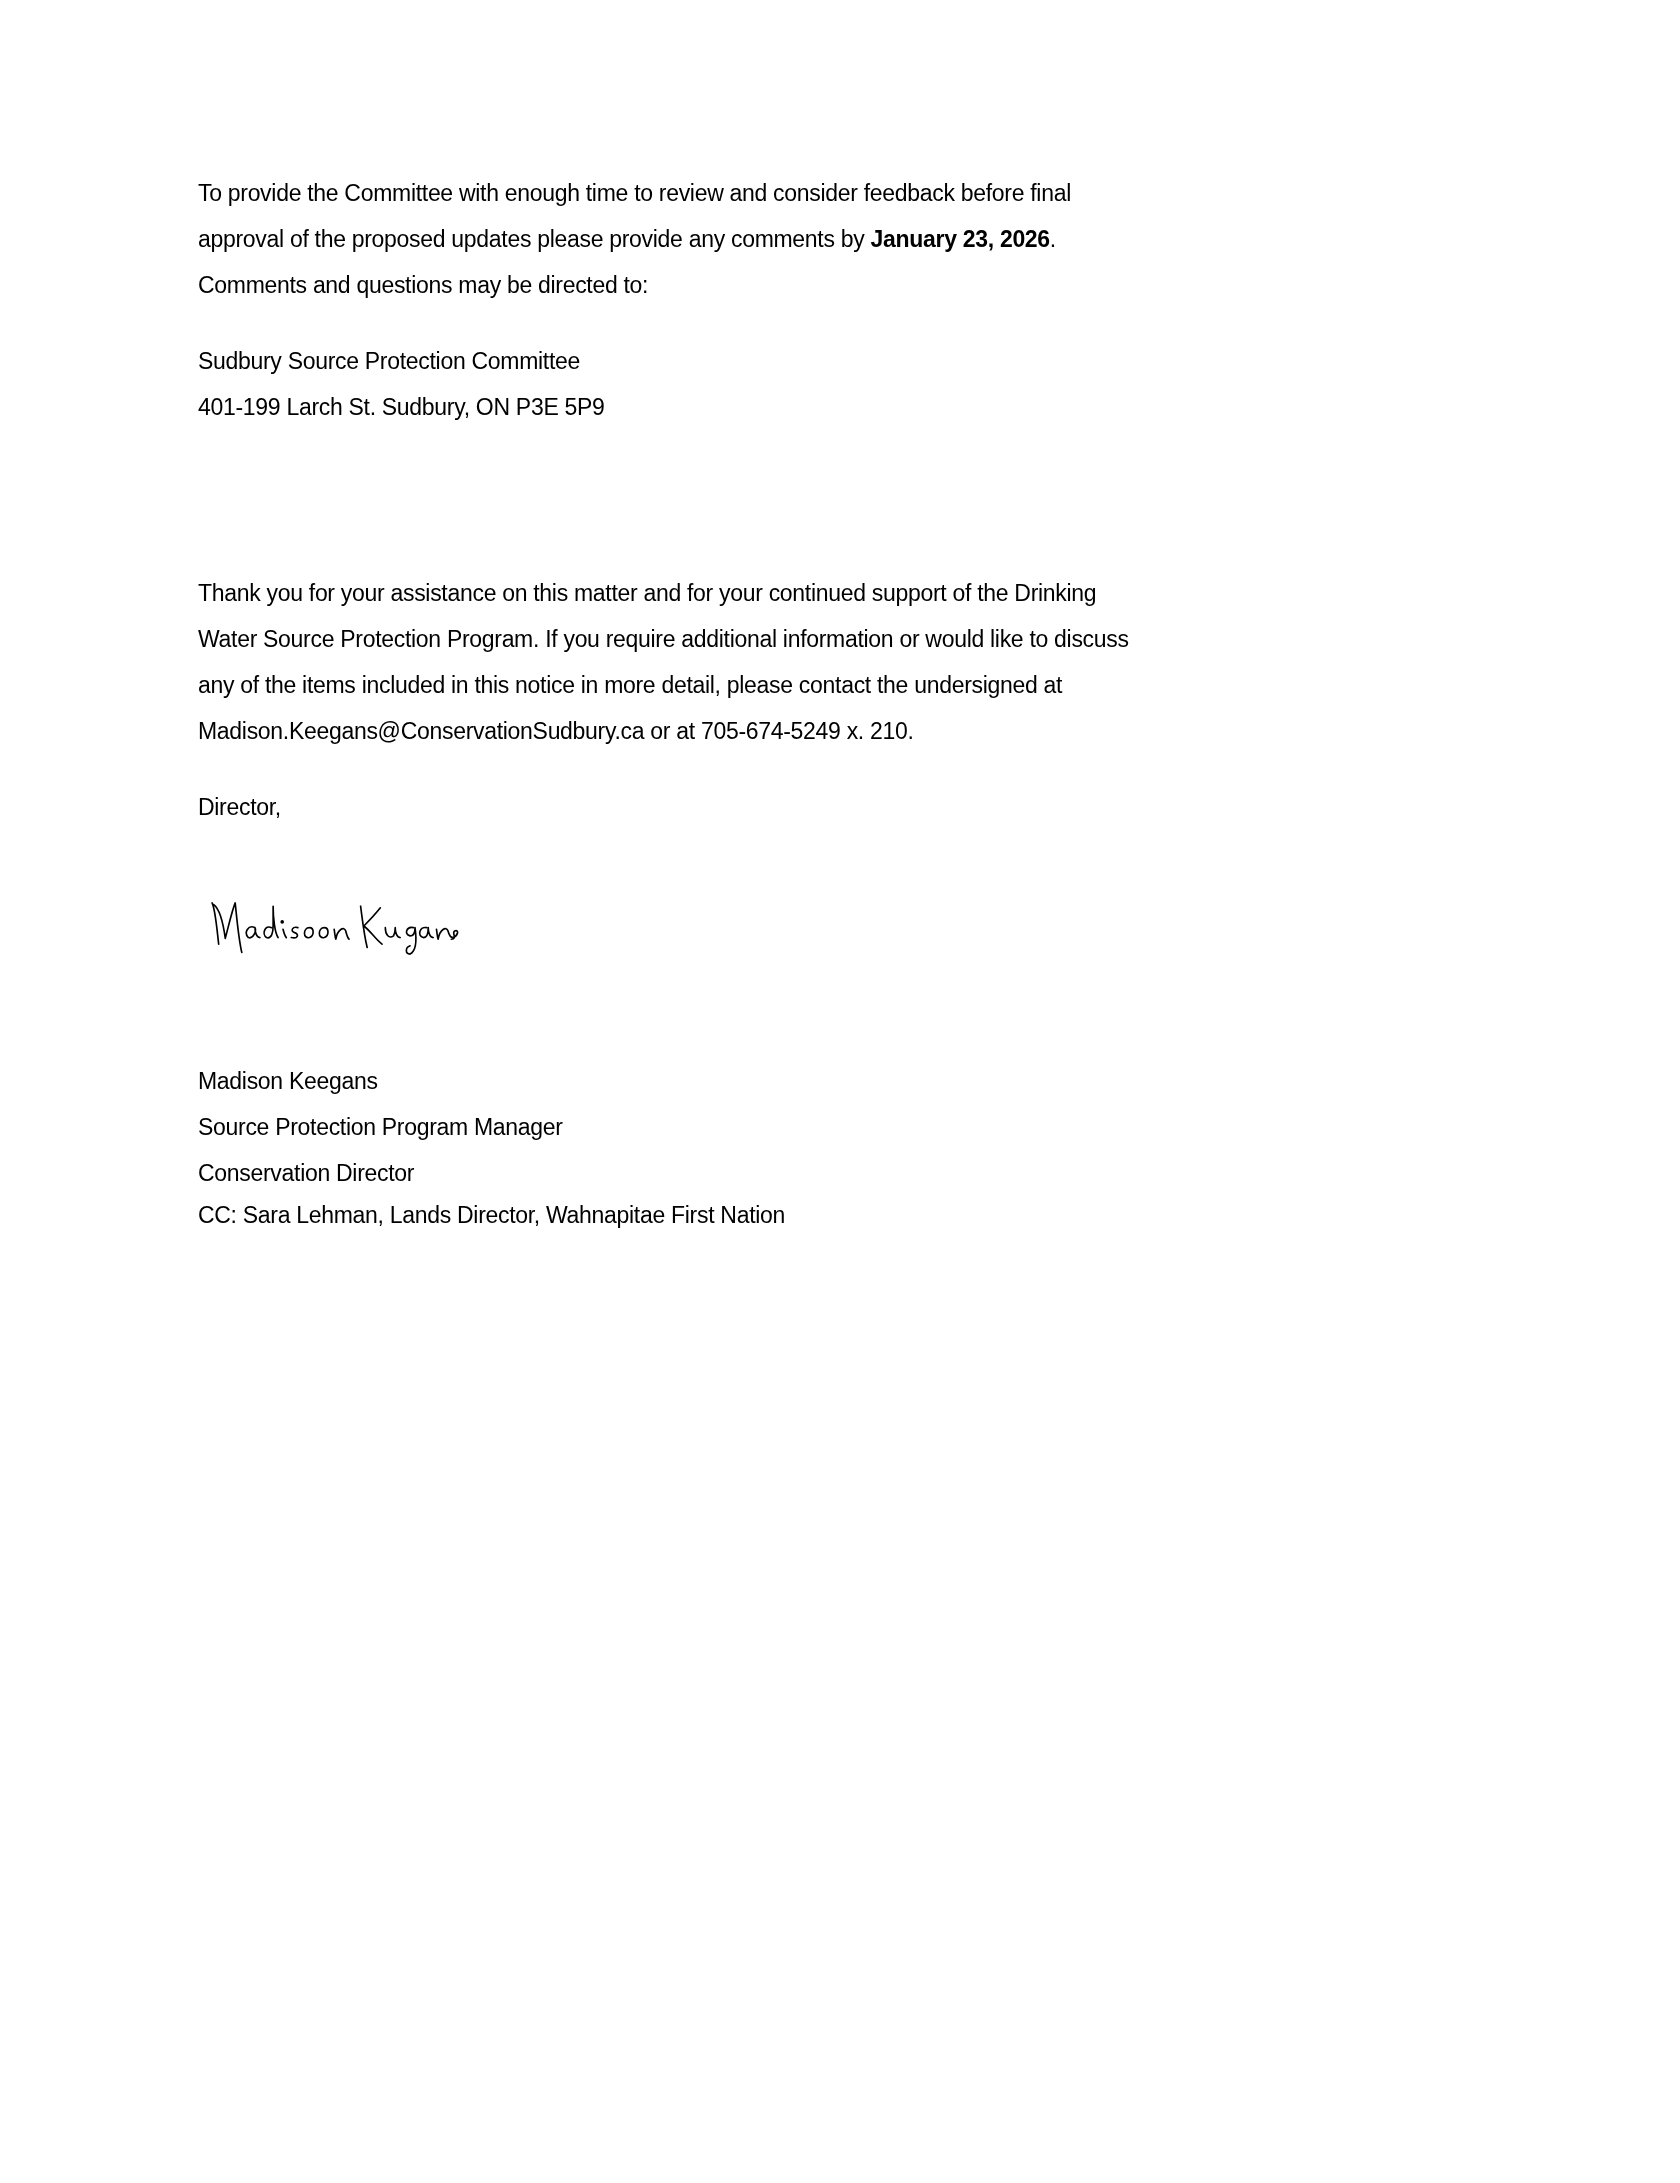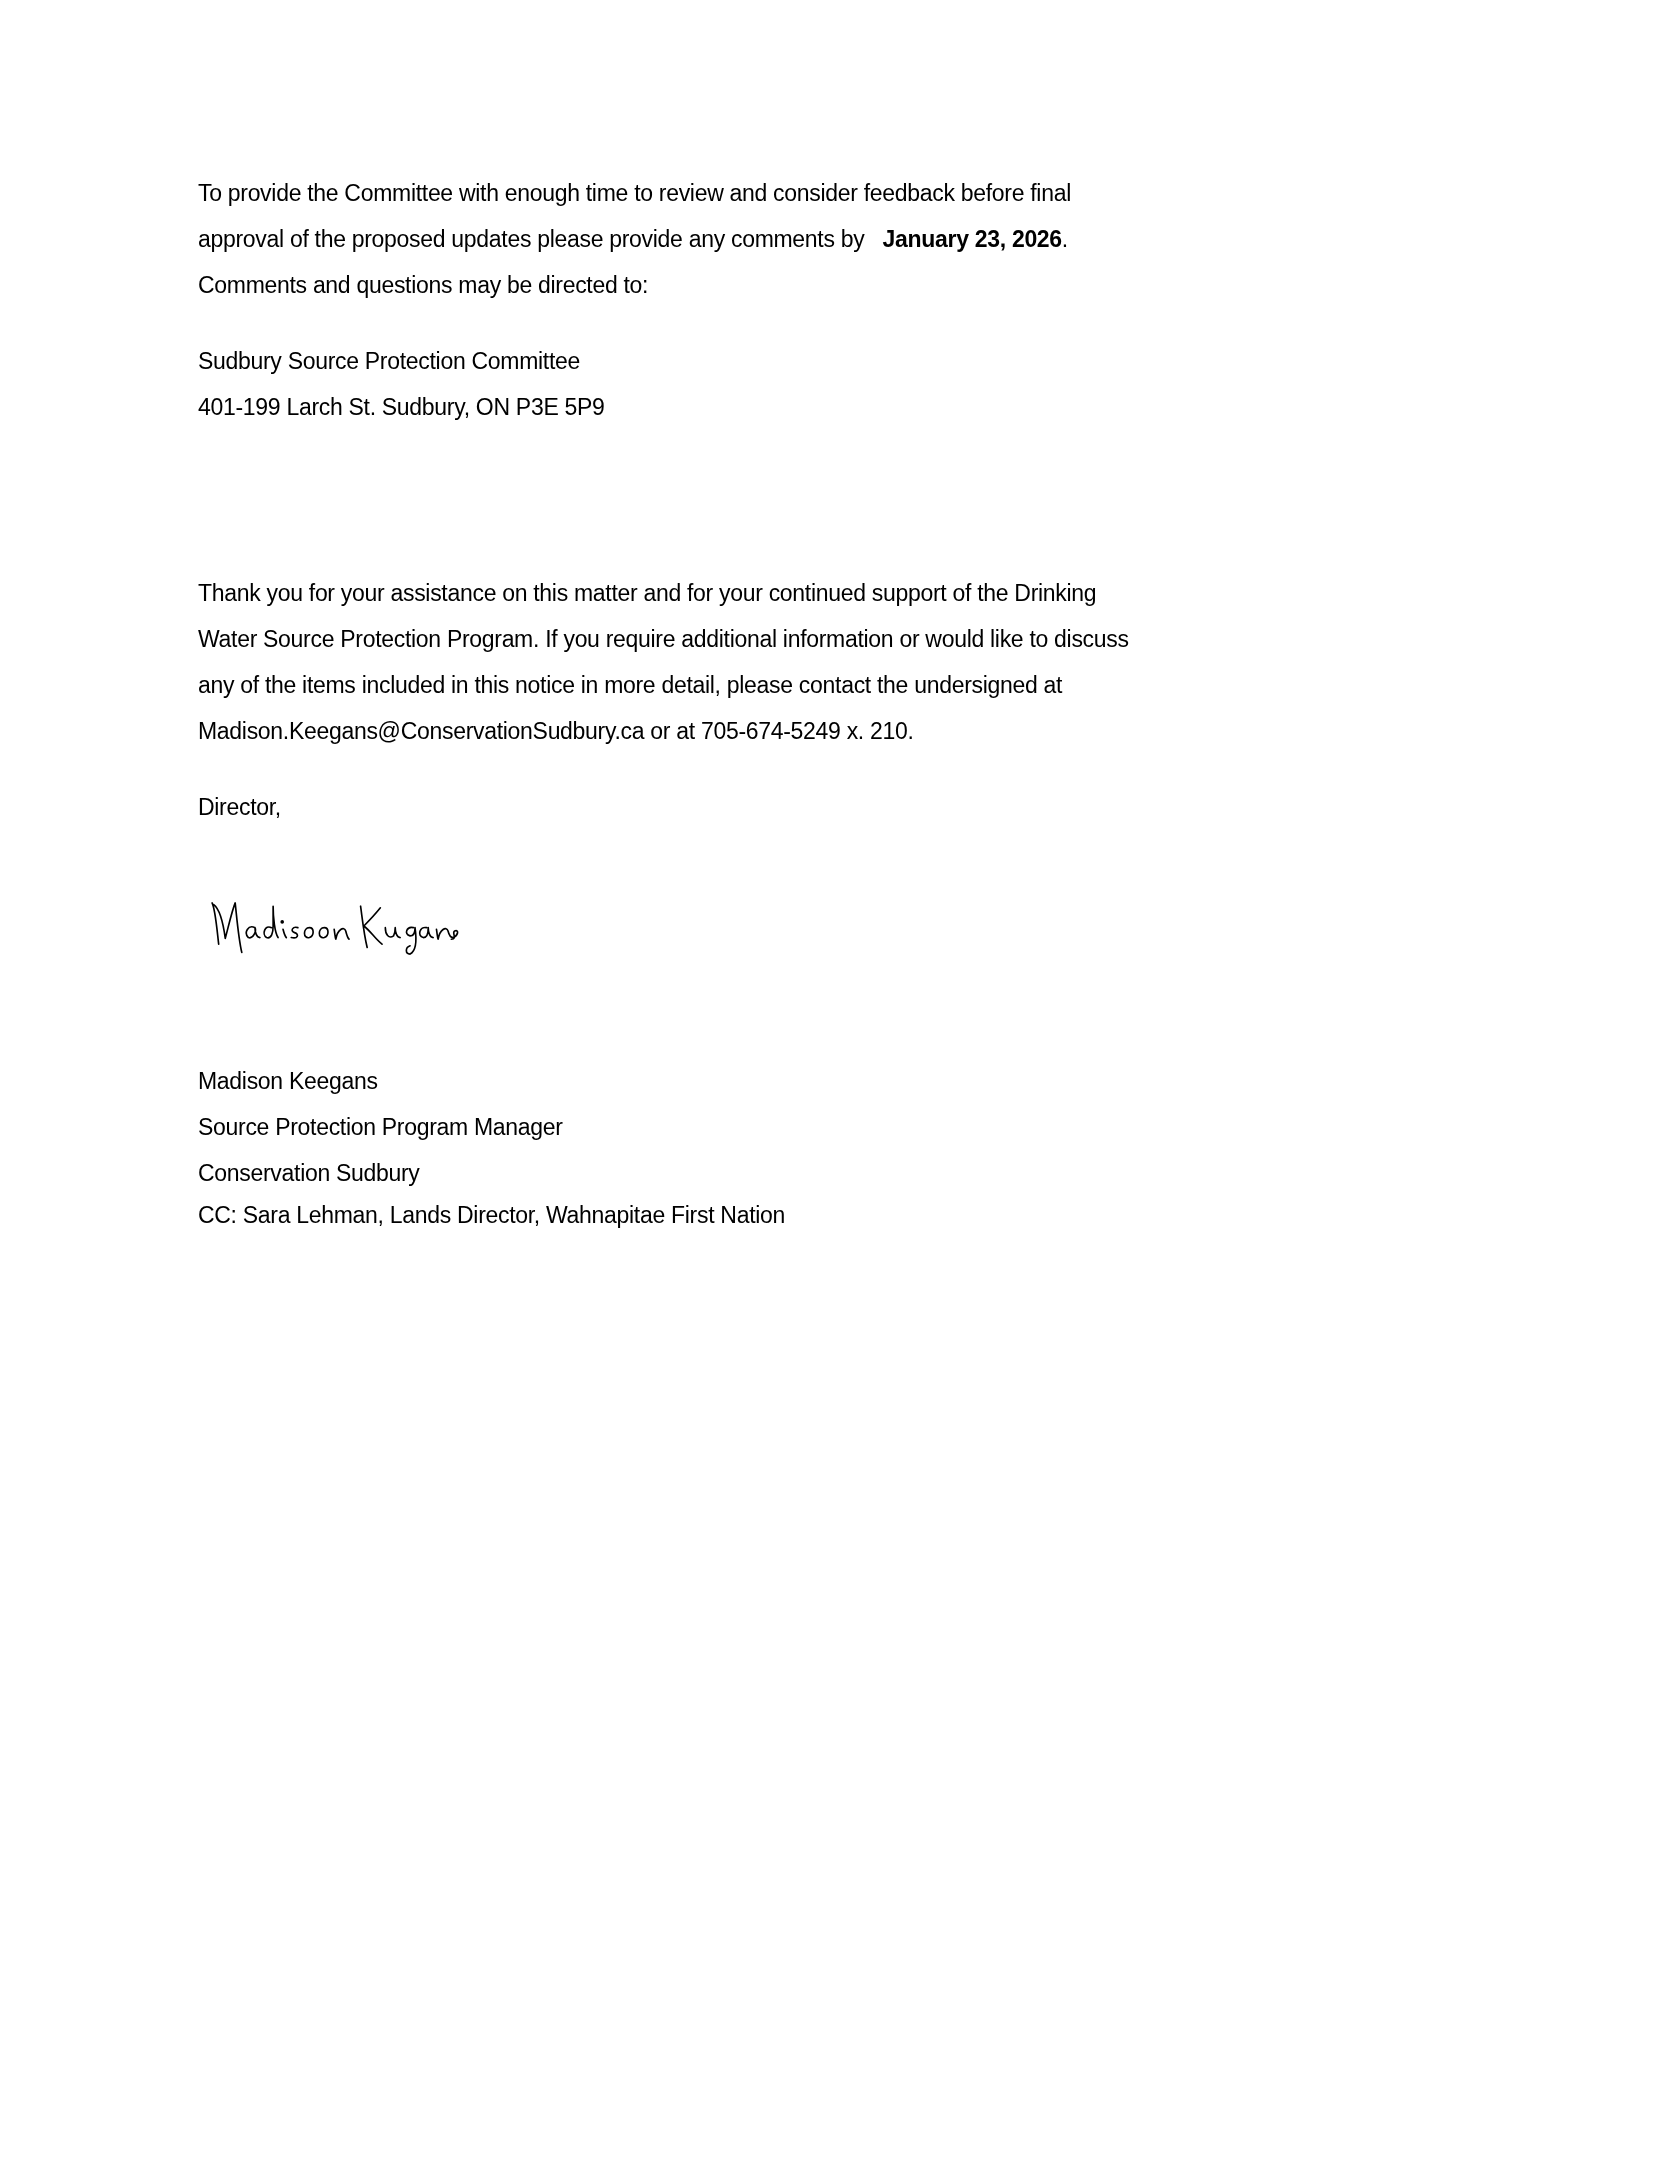--- a/index.html
+++ b/index.html
@@ -4,21 +4,21 @@
 <style>
   html, body { margin: 0; padding: 0; background: #ffffff; }
   body {
     width: 1680px; height: 2183px; position: relative; overflow: hidden;
     font-family: "Liberation Sans", sans-serif;
     color: #000000;
   }
   .page { position: absolute; left: 0; top: 0; width: 1680px; height: 2183px; background: #ffffff; }
   .block { position: absolute; left: 198px; font-size: 23px; line-height: 46px; white-space: nowrap; letter-spacing: -0.3px; }
   .line { display: block; height: 46px; }
-  .bold { font-weight: bold; margin-left: 12px; }
+  .bold { font-weight: bold; }
   .sig { position: absolute; left: 207px; top: 893px; width: 256px; height: 66px; }
 </style>
 </head>
 <body>
 
 <div class="page">
 
   <div class="block" style="top:170px;">
     <span class="line">To provide the Committee with enough time to review and consider feedback before final</span>
     <span class="line"><span>approval of the proposed updates please provide any comments by </span><span class="bold">January 23, 2026</span><span>.</span></span>
@@ -68,21 +68,21 @@
 
       <path d="M266 42 C258 40, 254 52, 262 54 C268 54, 268 46, 268 42 C268 48, 270 54, 274 54"></path>
 
       <path d="M278 44 C279 50, 279 54, 280 56 C282 44, 290 40, 292 46 C293 50, 294 54, 298 54 C304 52, 306 44, 300 46 C296 48, 304 56, 296 56"></path>
     </svg>
   </div>
 
   <div class="block" style="top:1058px;">
     <span class="line">Madison Keegans</span>
     <span class="line">Source Protection Program Manager</span>
-    <span class="line">Conservation Sudbury</span>
+    <span class="line">Conservation Director</span>
   </div>
 
   <div class="block" style="top:1192px;">
     <span class="line">CC: Sara Lehman, Lands Director, Wahnapitae First Nation</span>
   </div>
 
 </div>
 
 
 </body></html>

